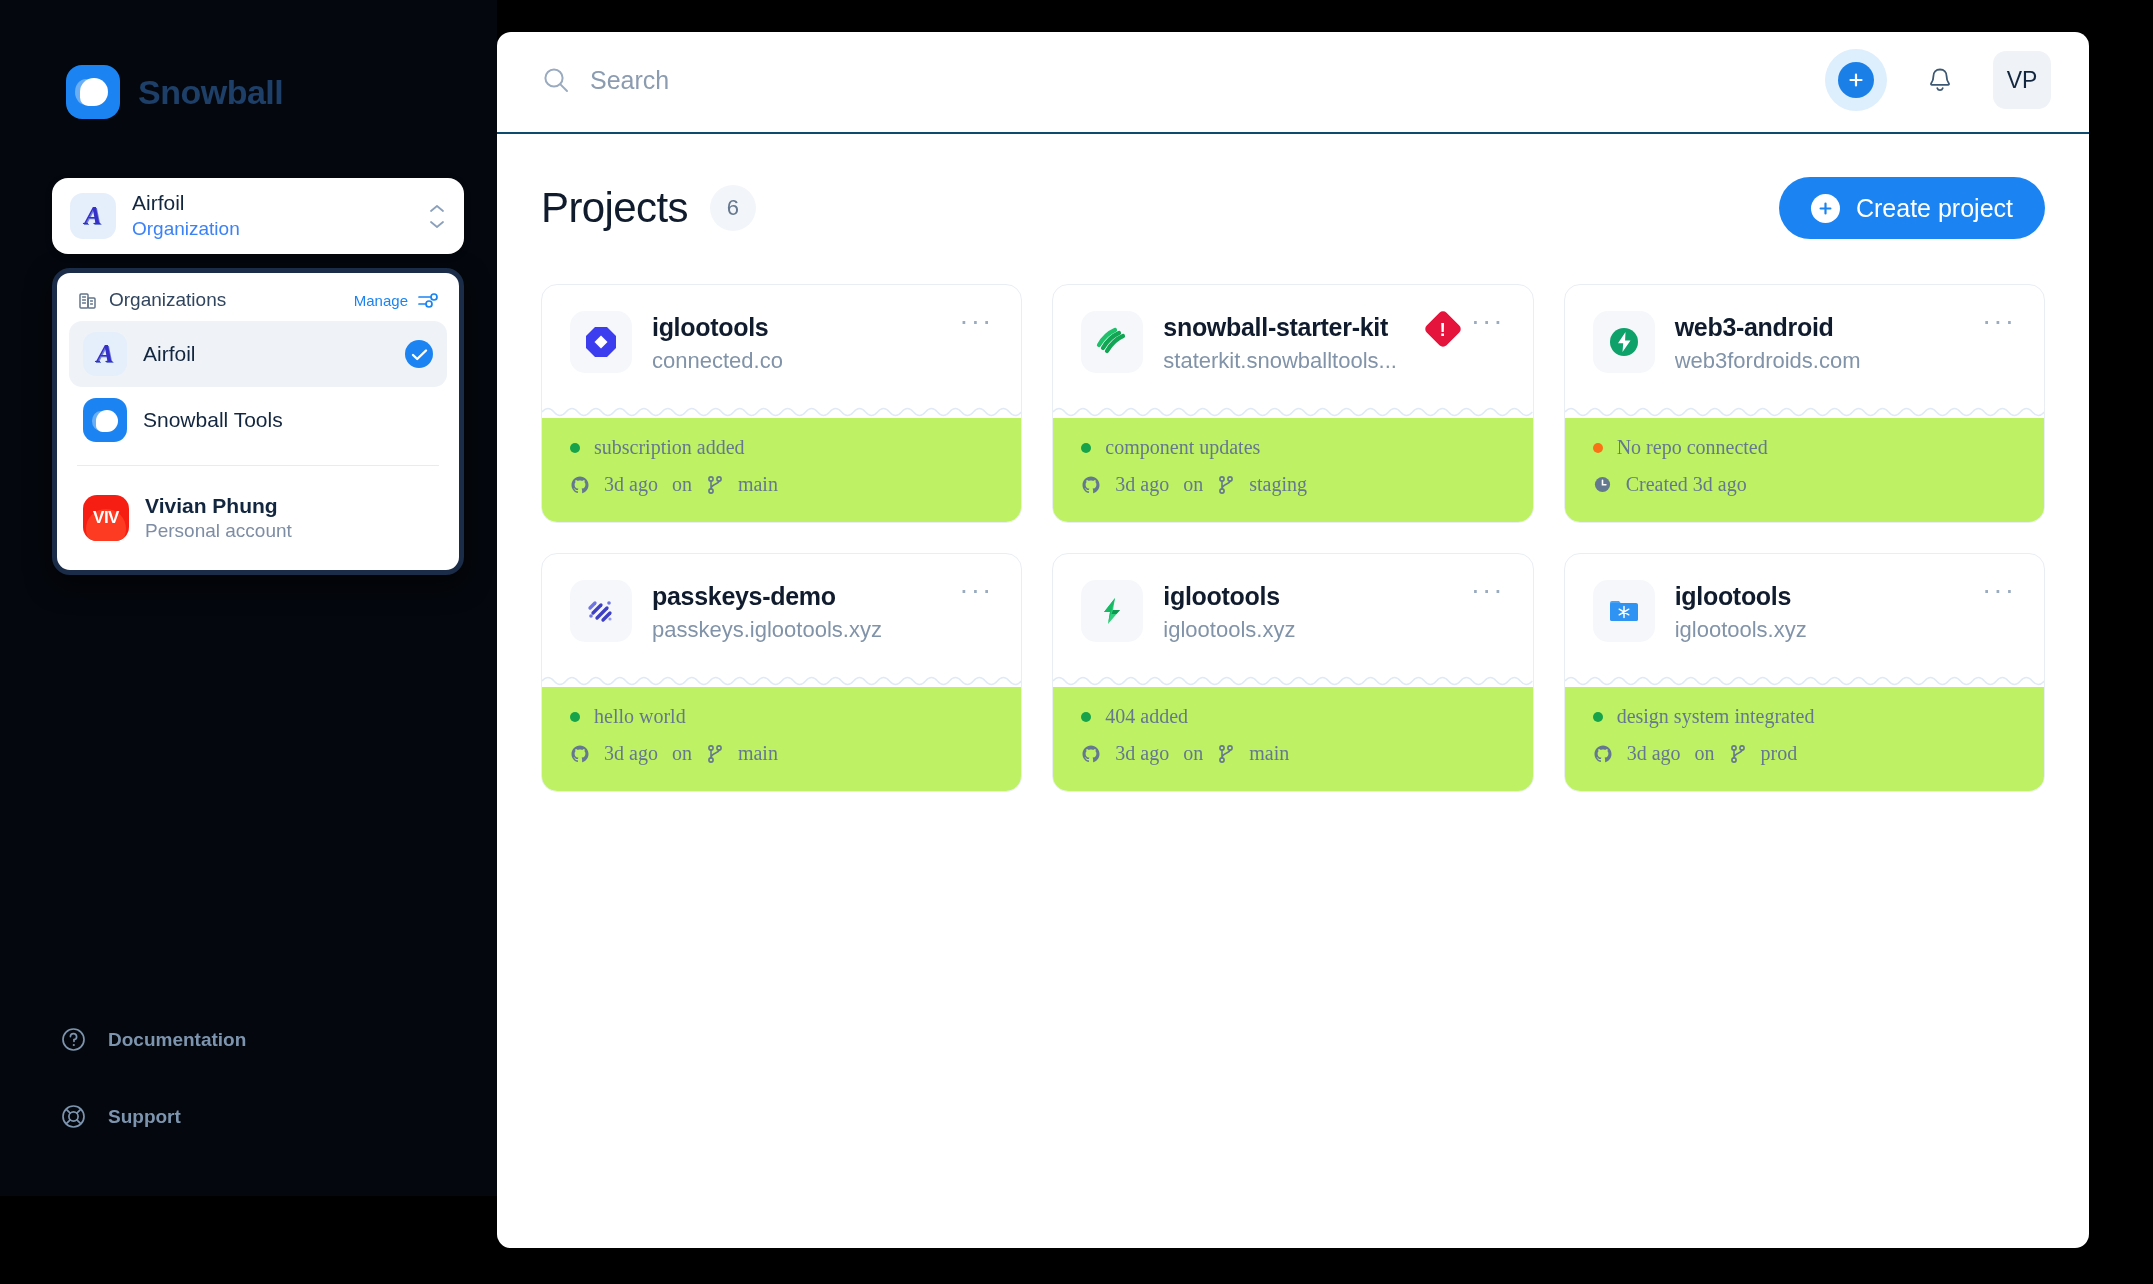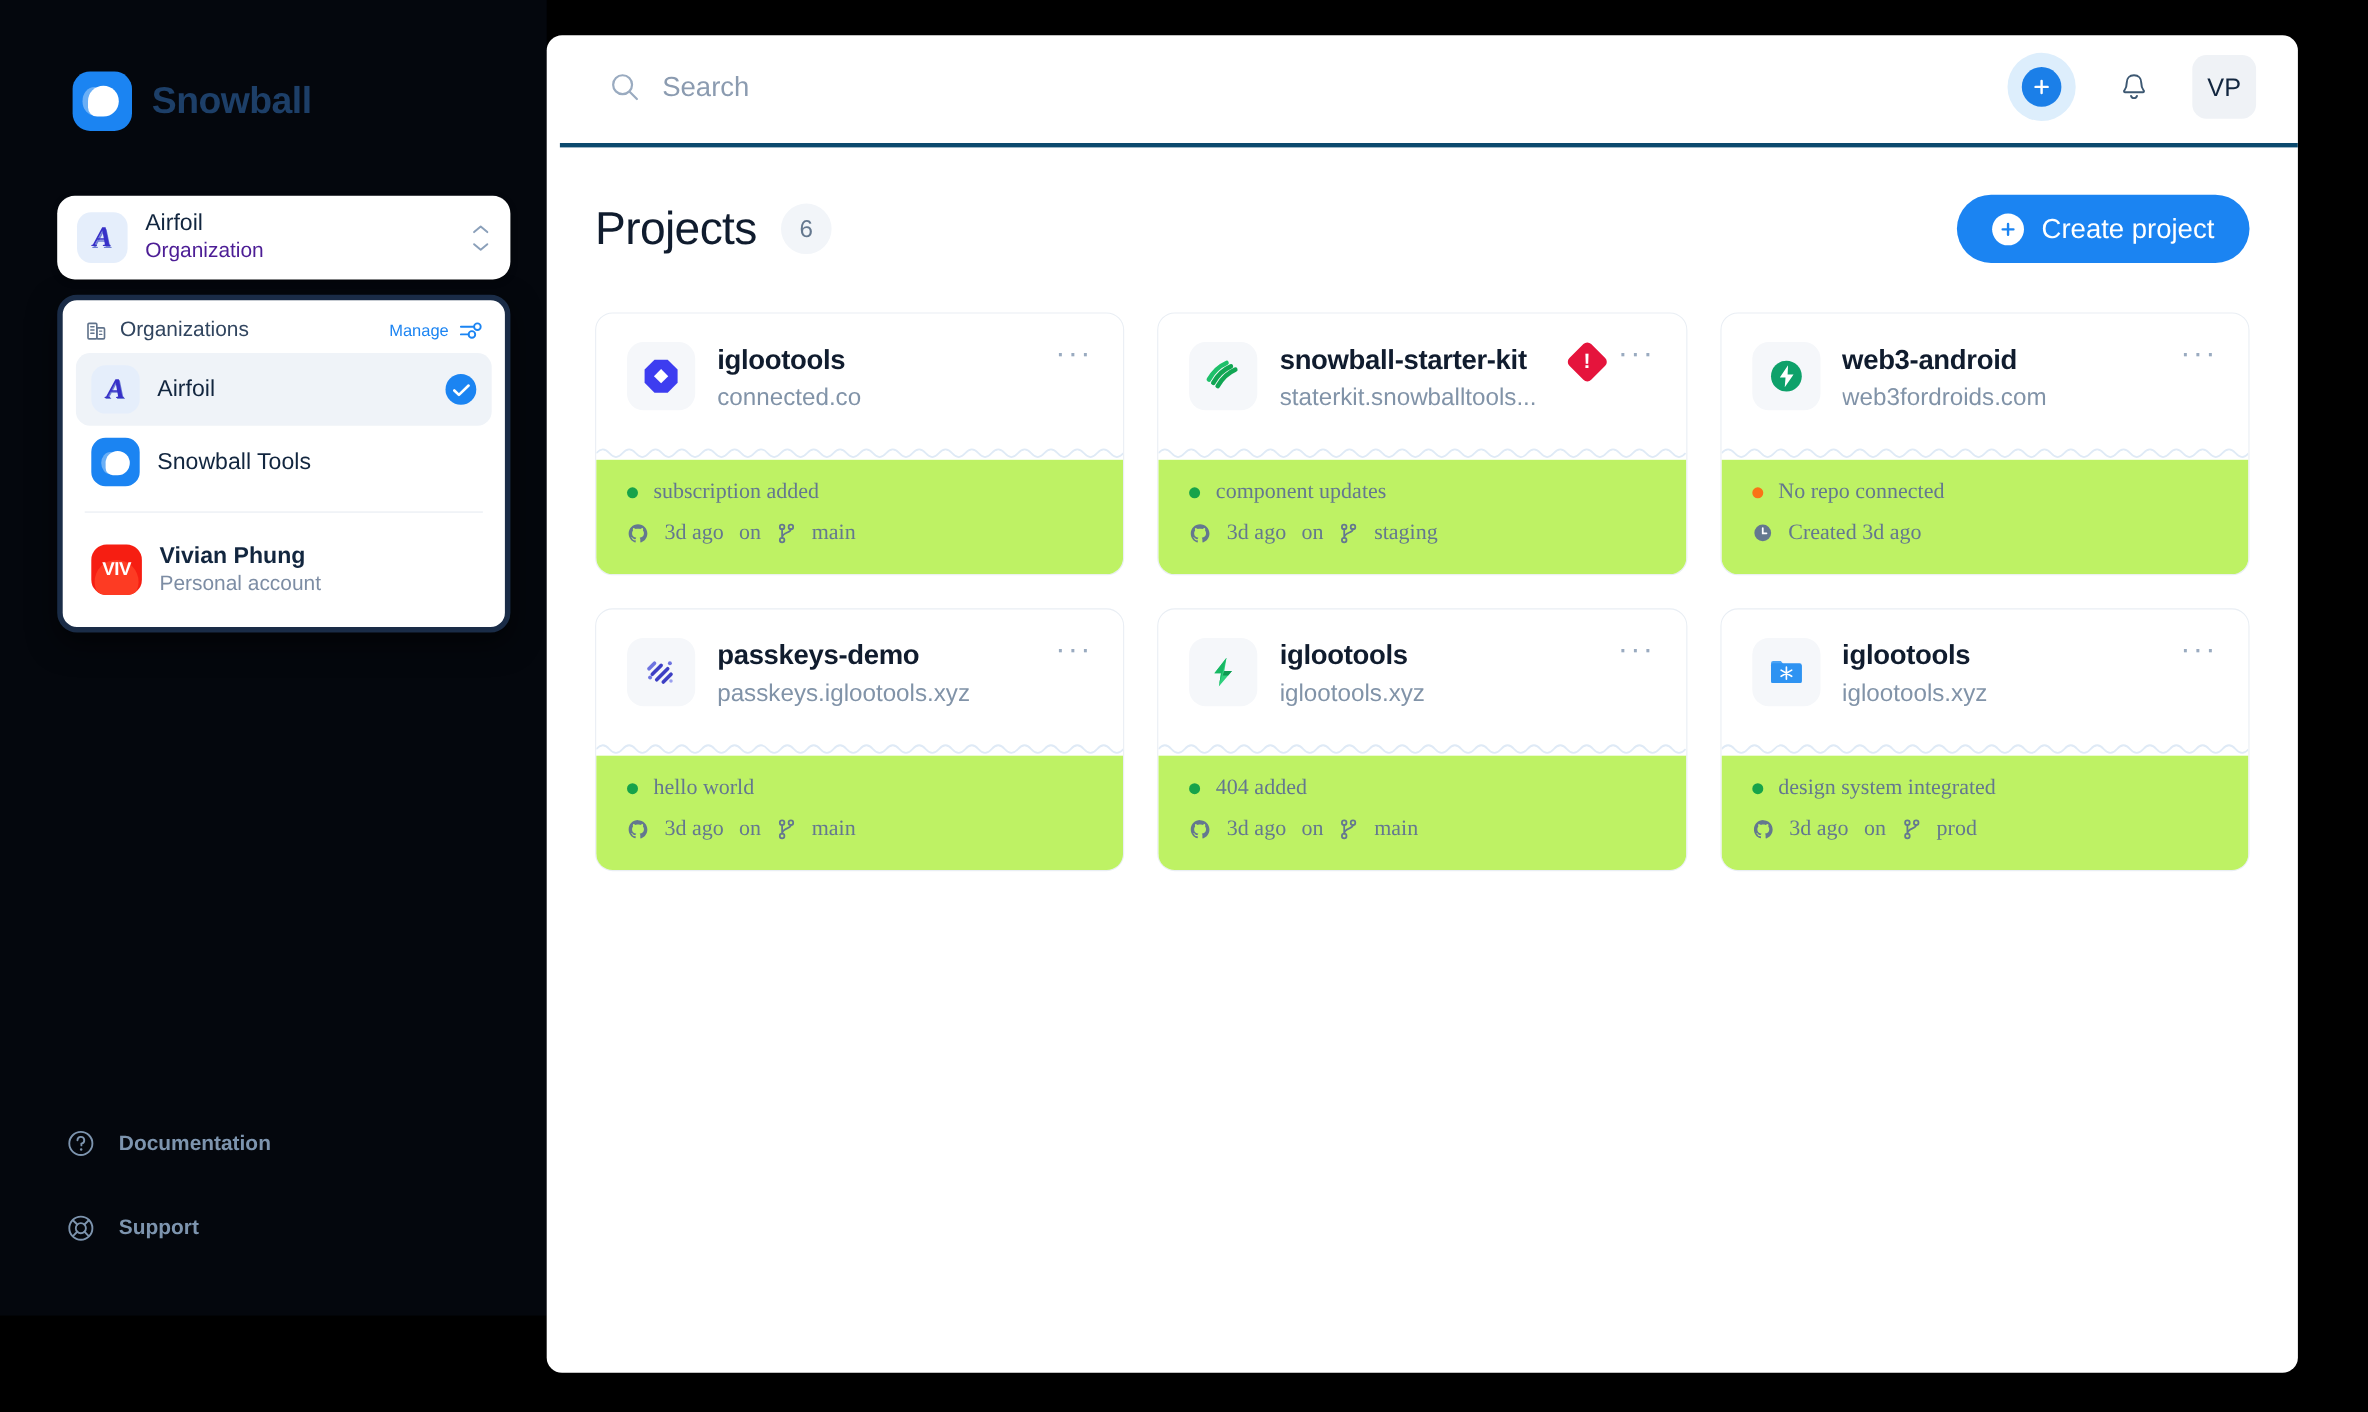--- a/index.html
+++ b/index.html
@@ -68,21 +68,21 @@
   .avatar-snowball .b { position:absolute; left:13px; top:12px; width:22px;height:22px;border-radius:50% 50% 50% 30%; background:#fff;}
   .avatar-snowball .b2 { position:absolute; left:9px; top:13px; width:17px;height:20px;border-radius:50%; background:rgba(255,255,255,.35);}
   .avatar-viv {
     background:#f61e12; border-radius:14px;
     font-size:17px; letter-spacing:-.5px; position:relative; overflow:hidden;
   }
   .avatar-viv .circ { position:absolute; left:50%; top:14px; transform:translateX(-50%); width:40px;height:40px;border-radius:50%; background:#fd3b23;}
   .avatar-viv span { position:relative; z-index:2; }
   .org-text { flex:1; min-width:0; }
   .org-title { font-size:21px; color:#12263f; font-weight:400; line-height:1.18; }
-  .org-sub { font-size:19px; color:#4c1d95; line-height:1.3; margin-top:1px; }
+  .org-sub { font-size:19px; color:#3b82f6; line-height:1.3; margin-top:1px; }
   .chev {
     width:18px; display:flex; flex-direction:column; align-items:center; gap:5px; color:#8ba0ba;
   }
 
   
   .org-dropdown {
     position:absolute; left:52px; top:268px; width:412px;
     background:#ffffff; border-radius:18px;
     border:5px solid #1a2c47;
     box-shadow:0 10px 26px rgba(0,0,0,.55);
@@ -120,22 +120,22 @@
   .sb-link:last-child { margin-bottom:0; }
 
   
   .main {
     position:absolute; left:497px; top:32px;
     width:1592px; height:1216px;
     background:#ffffff; border-radius:14px;
     overflow:hidden;
   }
   .topbar {
-    height:102px; border-bottom:4px solid #0c4a6e;
-    display:flex; align-items:center; padding:0 38px 4px 44px; gap:20px;margin-left:12px;
+    height:102px; border-bottom:2px solid #0c4a6e;
+    display:flex; align-items:center; padding:0 38px 4px 44px; gap:20px;
   }
   .search { display:flex; align-items:center; gap:19px; flex:1; }
   .search-placeholder { font-size:25px; color:#8b9bb0; }
   .topbar-actions { display:flex; align-items:center; gap:24px; }
   .plus-btn {
     width:62px;height:62px;border-radius:50%;
     background:#ddeefc;
     display:flex;align-items:center;justify-content:center;
   }
   .plus-inner {

